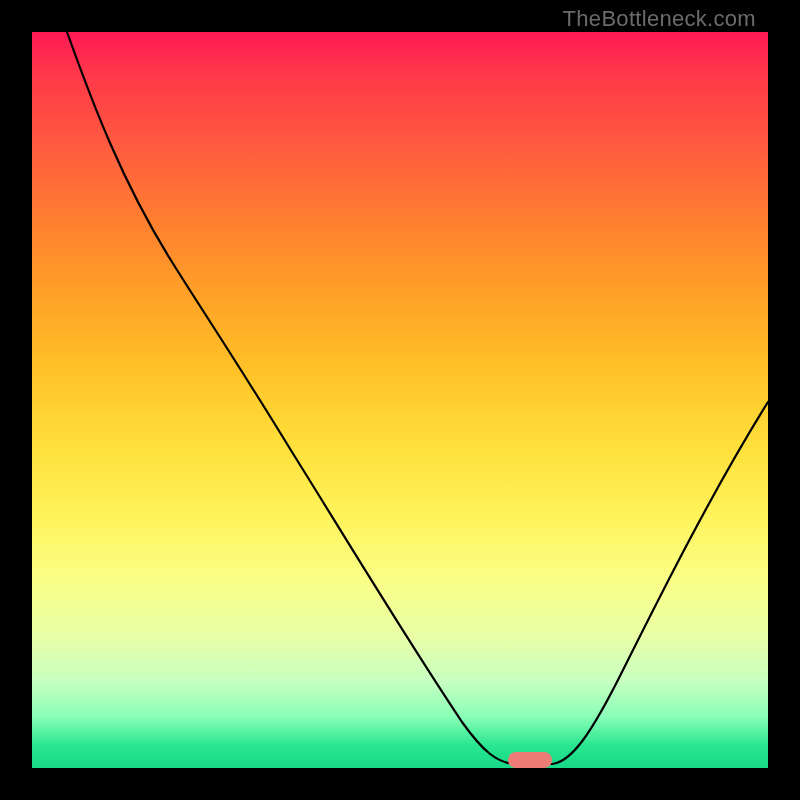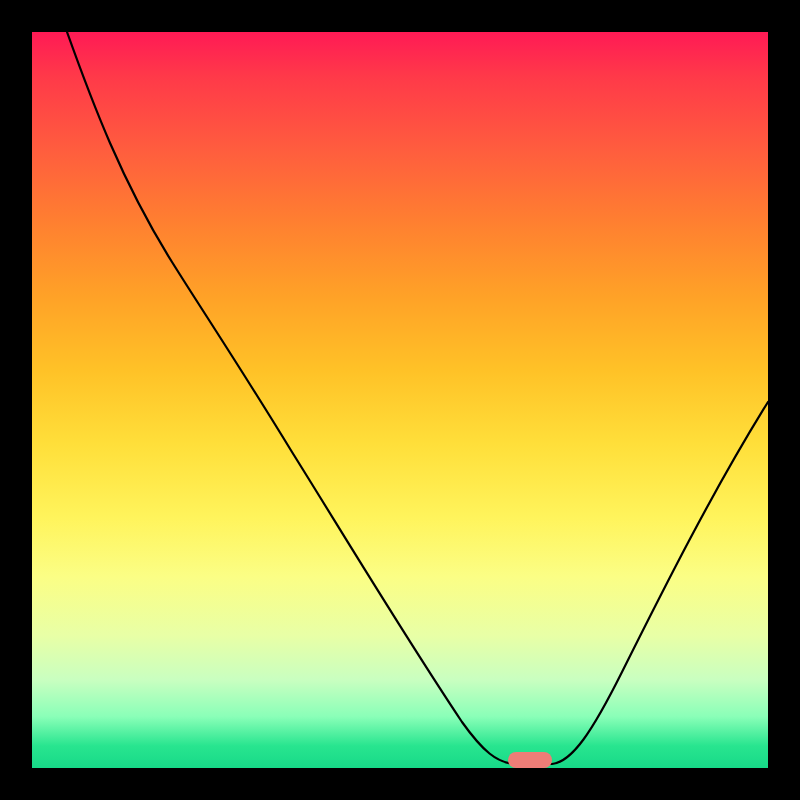--- a/index.html
+++ b/index.html
@@ -37,20 +37,21 @@
     position:absolute;
     width:44px;height:16px;
     border-radius:9px;
     background:#ee7d77;
   }
 </style>
 </head>
 <body>
 
 <div class="frame">
+  <div class="watermark">TheBottleneck.com</div>
 
   <div class="plot">
     <svg class="curve" viewBox="0 0 736 736">
       <path d="M 35 0
            C 60 70, 90 150, 140 230
            C 170 278, 205 330, 260 420
            C 310 500, 370 600, 430 690
            C 450 718, 465 732, 485 732
            L 520 732
            C 540 730, 560 700, 590 640

